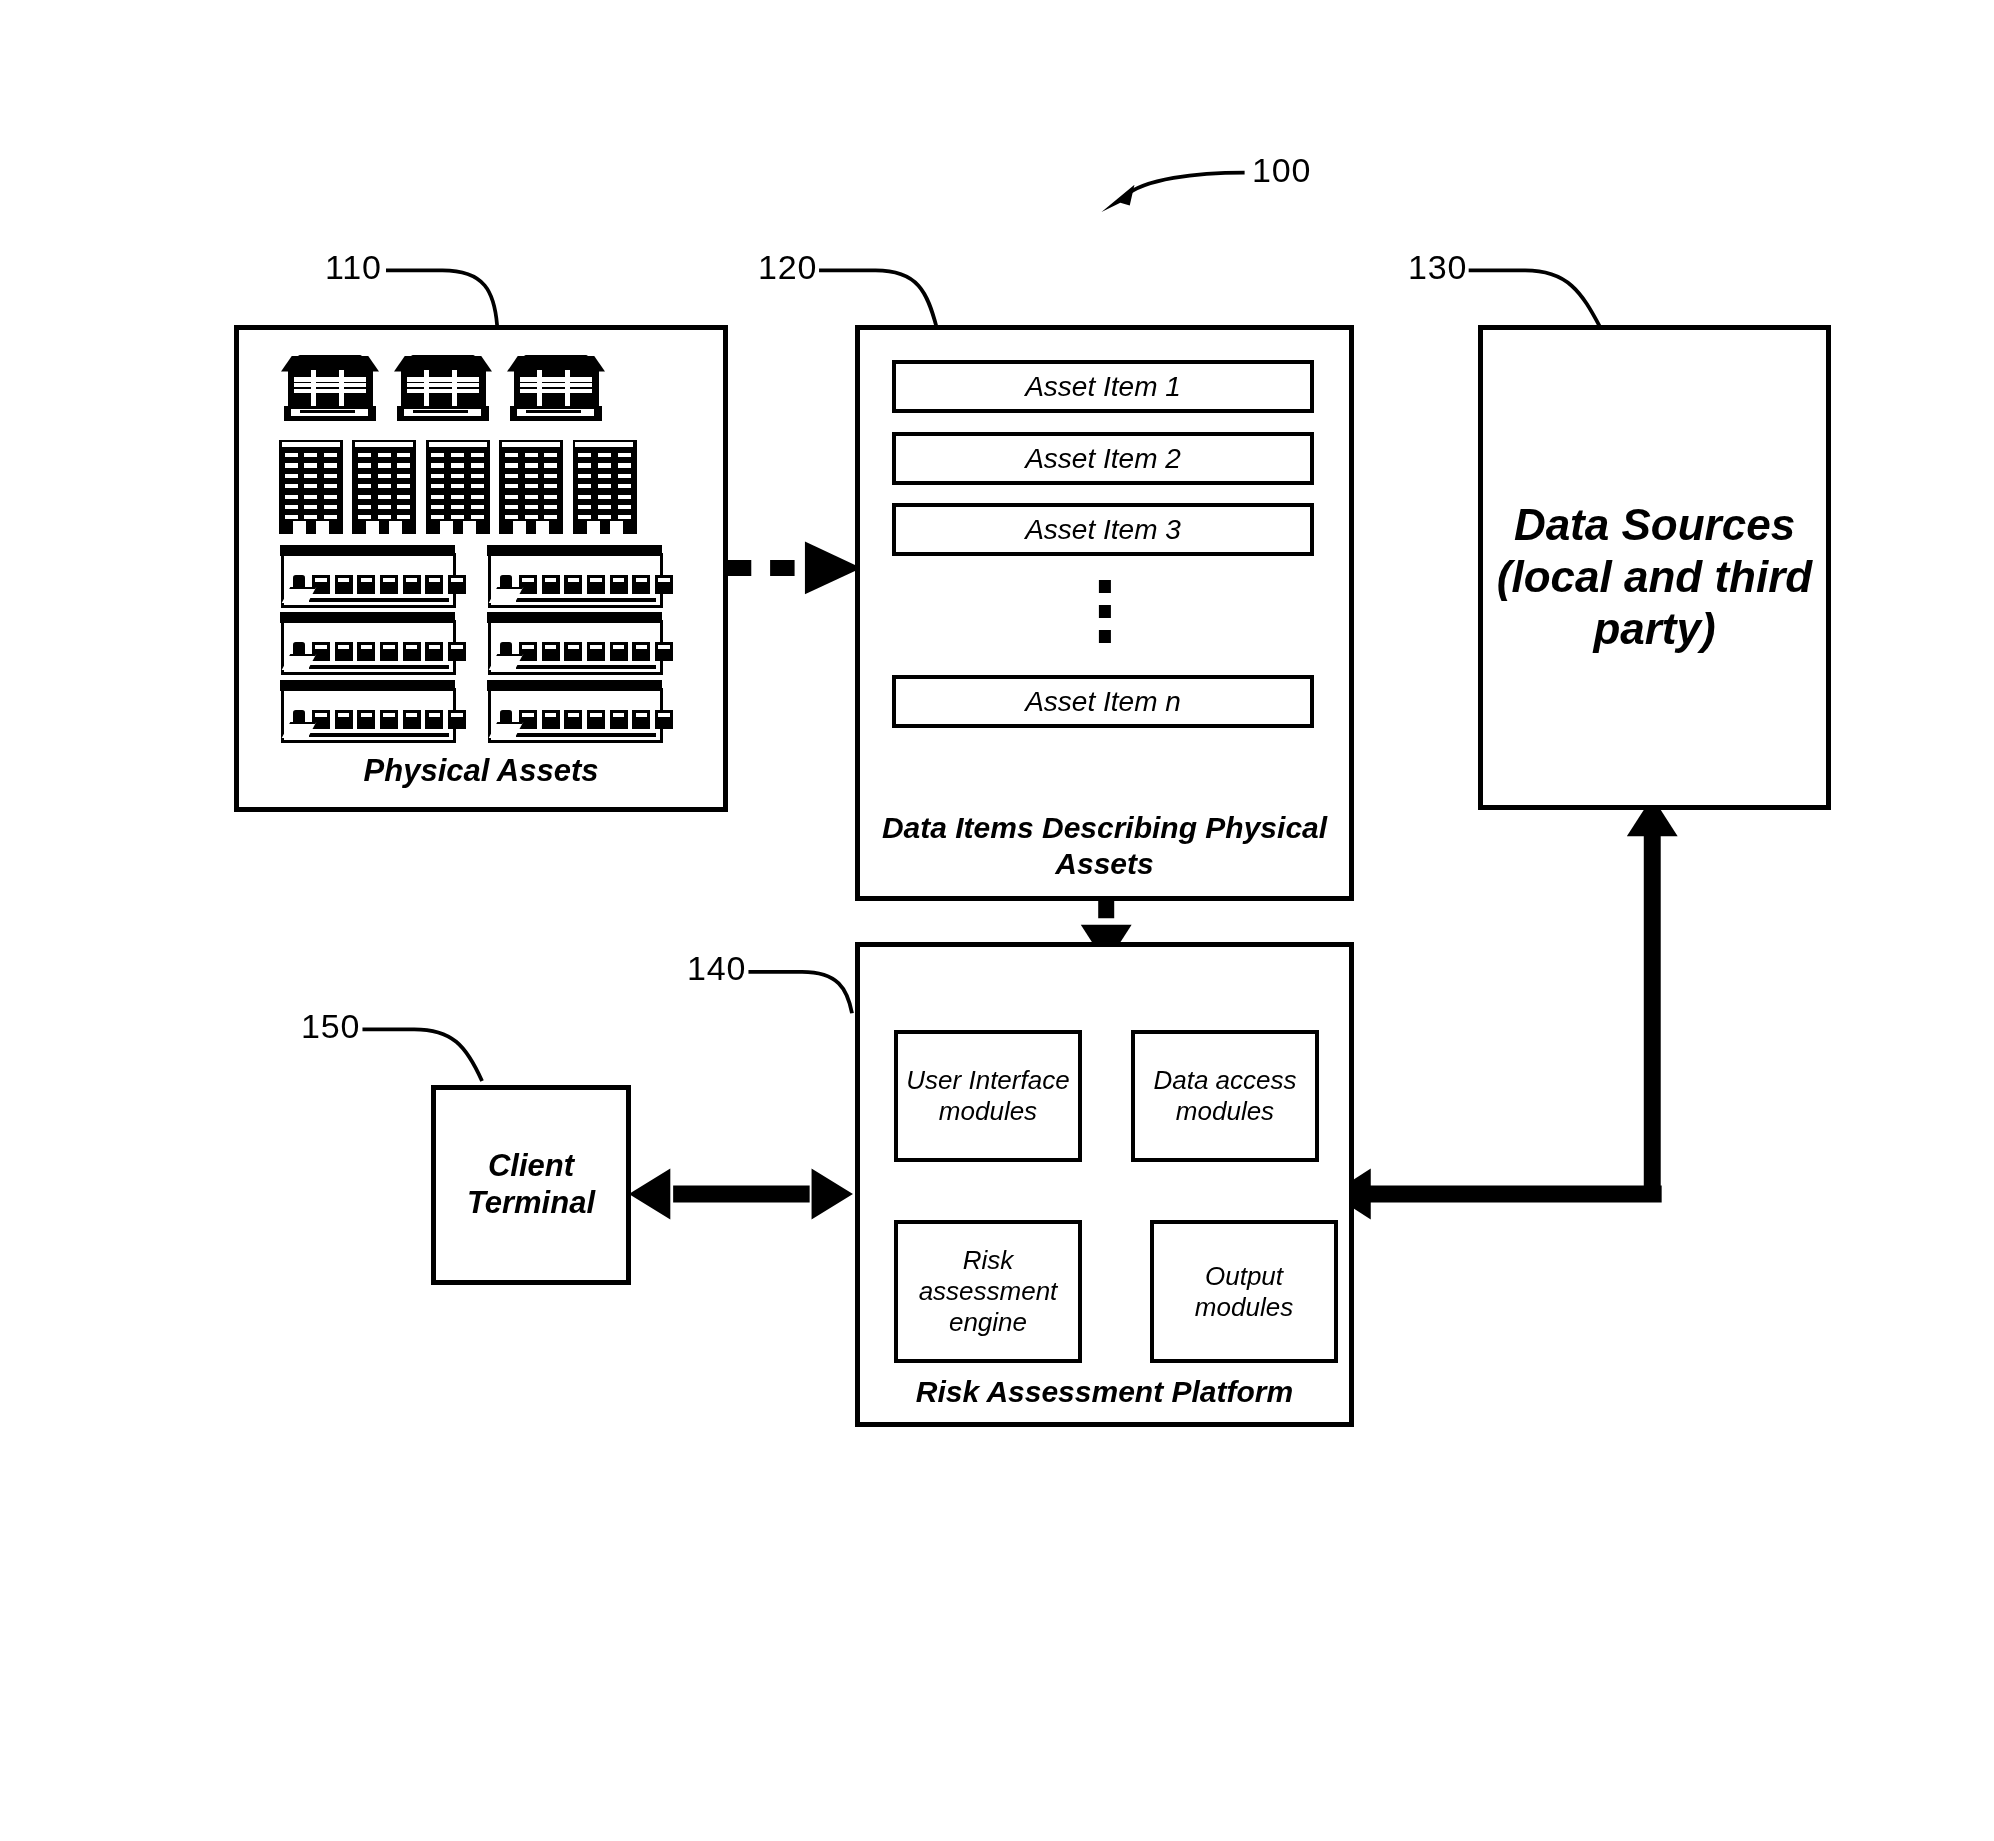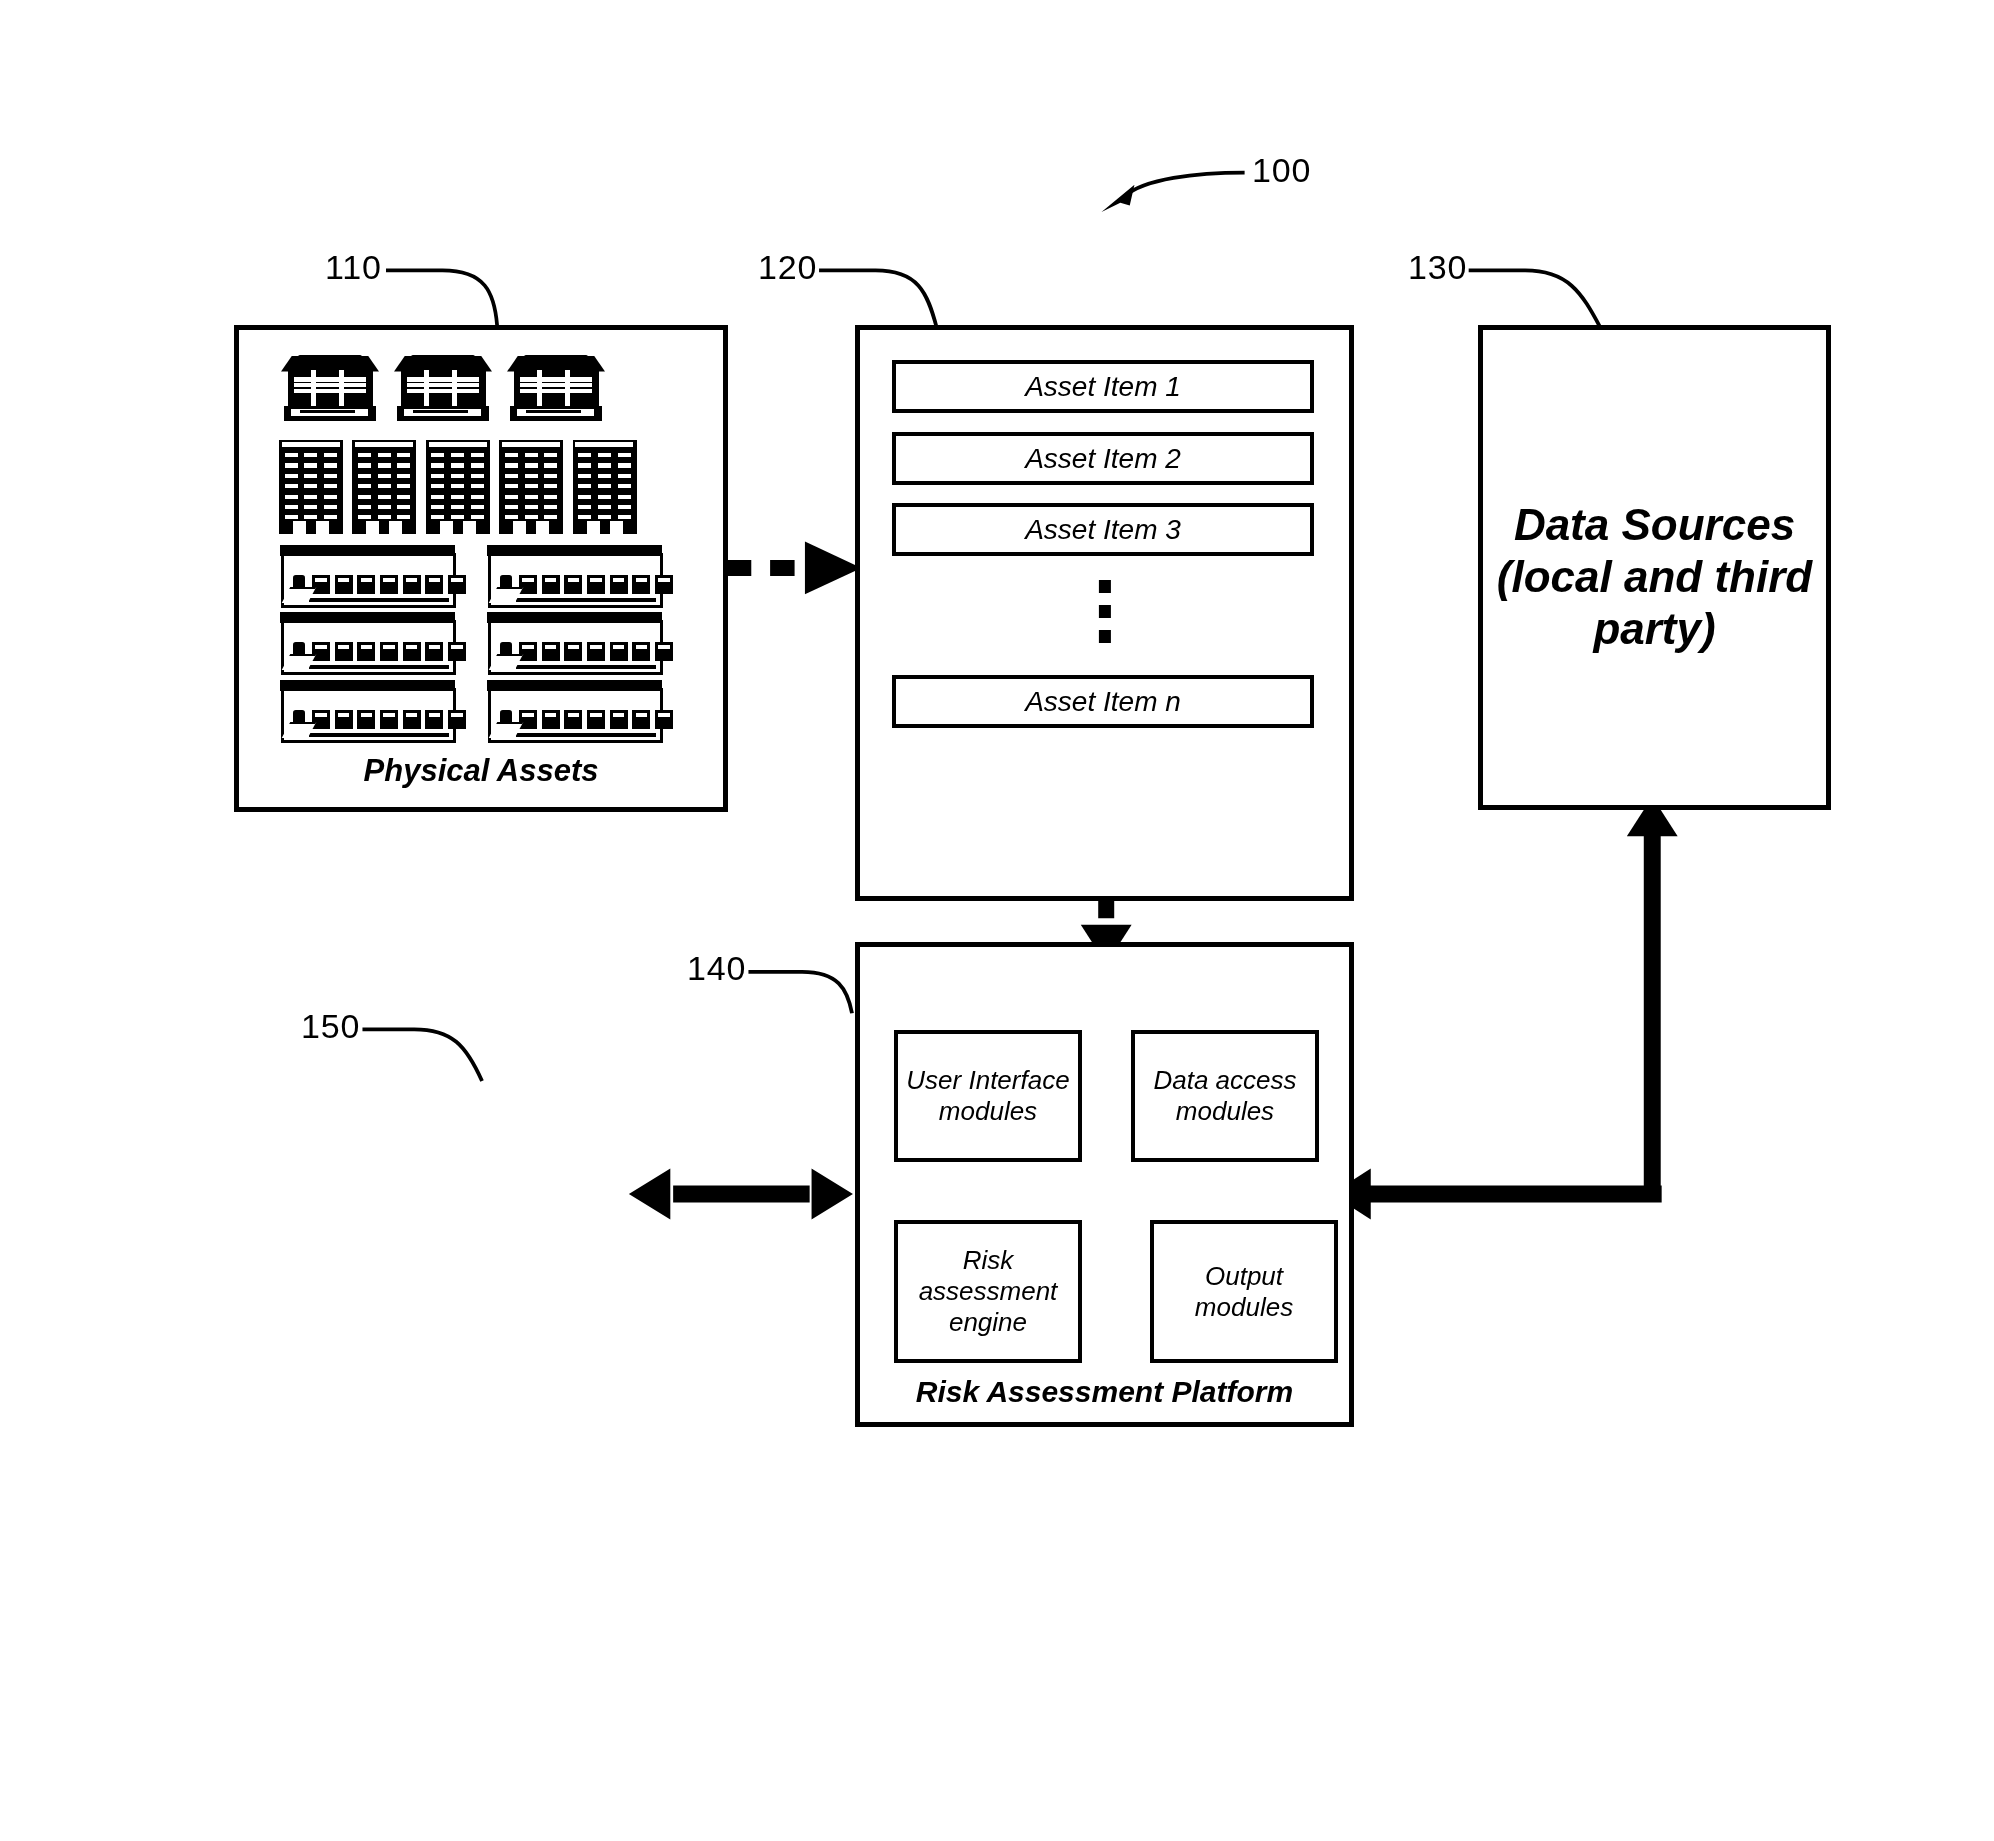--- a/index.html
+++ b/index.html
@@ -619,20 +619,22 @@
     <div class="asset-row" style="top:173px;">Asset Item 3</div>
 
     <div class="vdots" style="top:250px;">
       <i></i>
         <i></i>
         <i></i>
     </div>
 
     <div class="asset-row" style="top:345px;">Asset Item n</div>
 
+    <div class="cap" style="left:9.4px; right:9.4px; bottom:15px; font-size:30px;">Data Items Describing Physical
+Assets</div>
   </div>
 
   <div class="box" style="left:1478px; top:325px; width:353px; height:485px;">
     <div class="cap" style="left:7.5px; right:7.5px; top:52%; transform:translateY(-50%); font-size:44px;">Data Sources
 (local and third party)</div>
   </div>
 
   <div class="box" style="left:855px; top:942px; width:499px; height:485px;">
 
     <div class="inner-box" style="left:34px; top:83px; width:188px; height:132px; font-size:26px;">
@@ -652,16 +654,20 @@
     </div>
 
     <div class="inner-box" style="left:271px; top:273px; width:188px; height:143px; font-size:26px;margin-left:19px;">
       <span class="ital" style="white-space:pre-line;">Output
 modules</span>
     </div>
 
     <div class="cap" style="left:0; right:0; bottom:13px; font-size:30px;">Risk Assessment Platform</div>
   </div>
 
+  <div class="box" style="left:431px; top:1085px; width:200px; height:200px;">
+    <div class="cap" style="left:0; right:0; top:50%; transform:translateY(-50%); font-size:31px;">Client
+Terminal</div>
+  </div>
 
 
 </div>
 
 
 </body></html>

